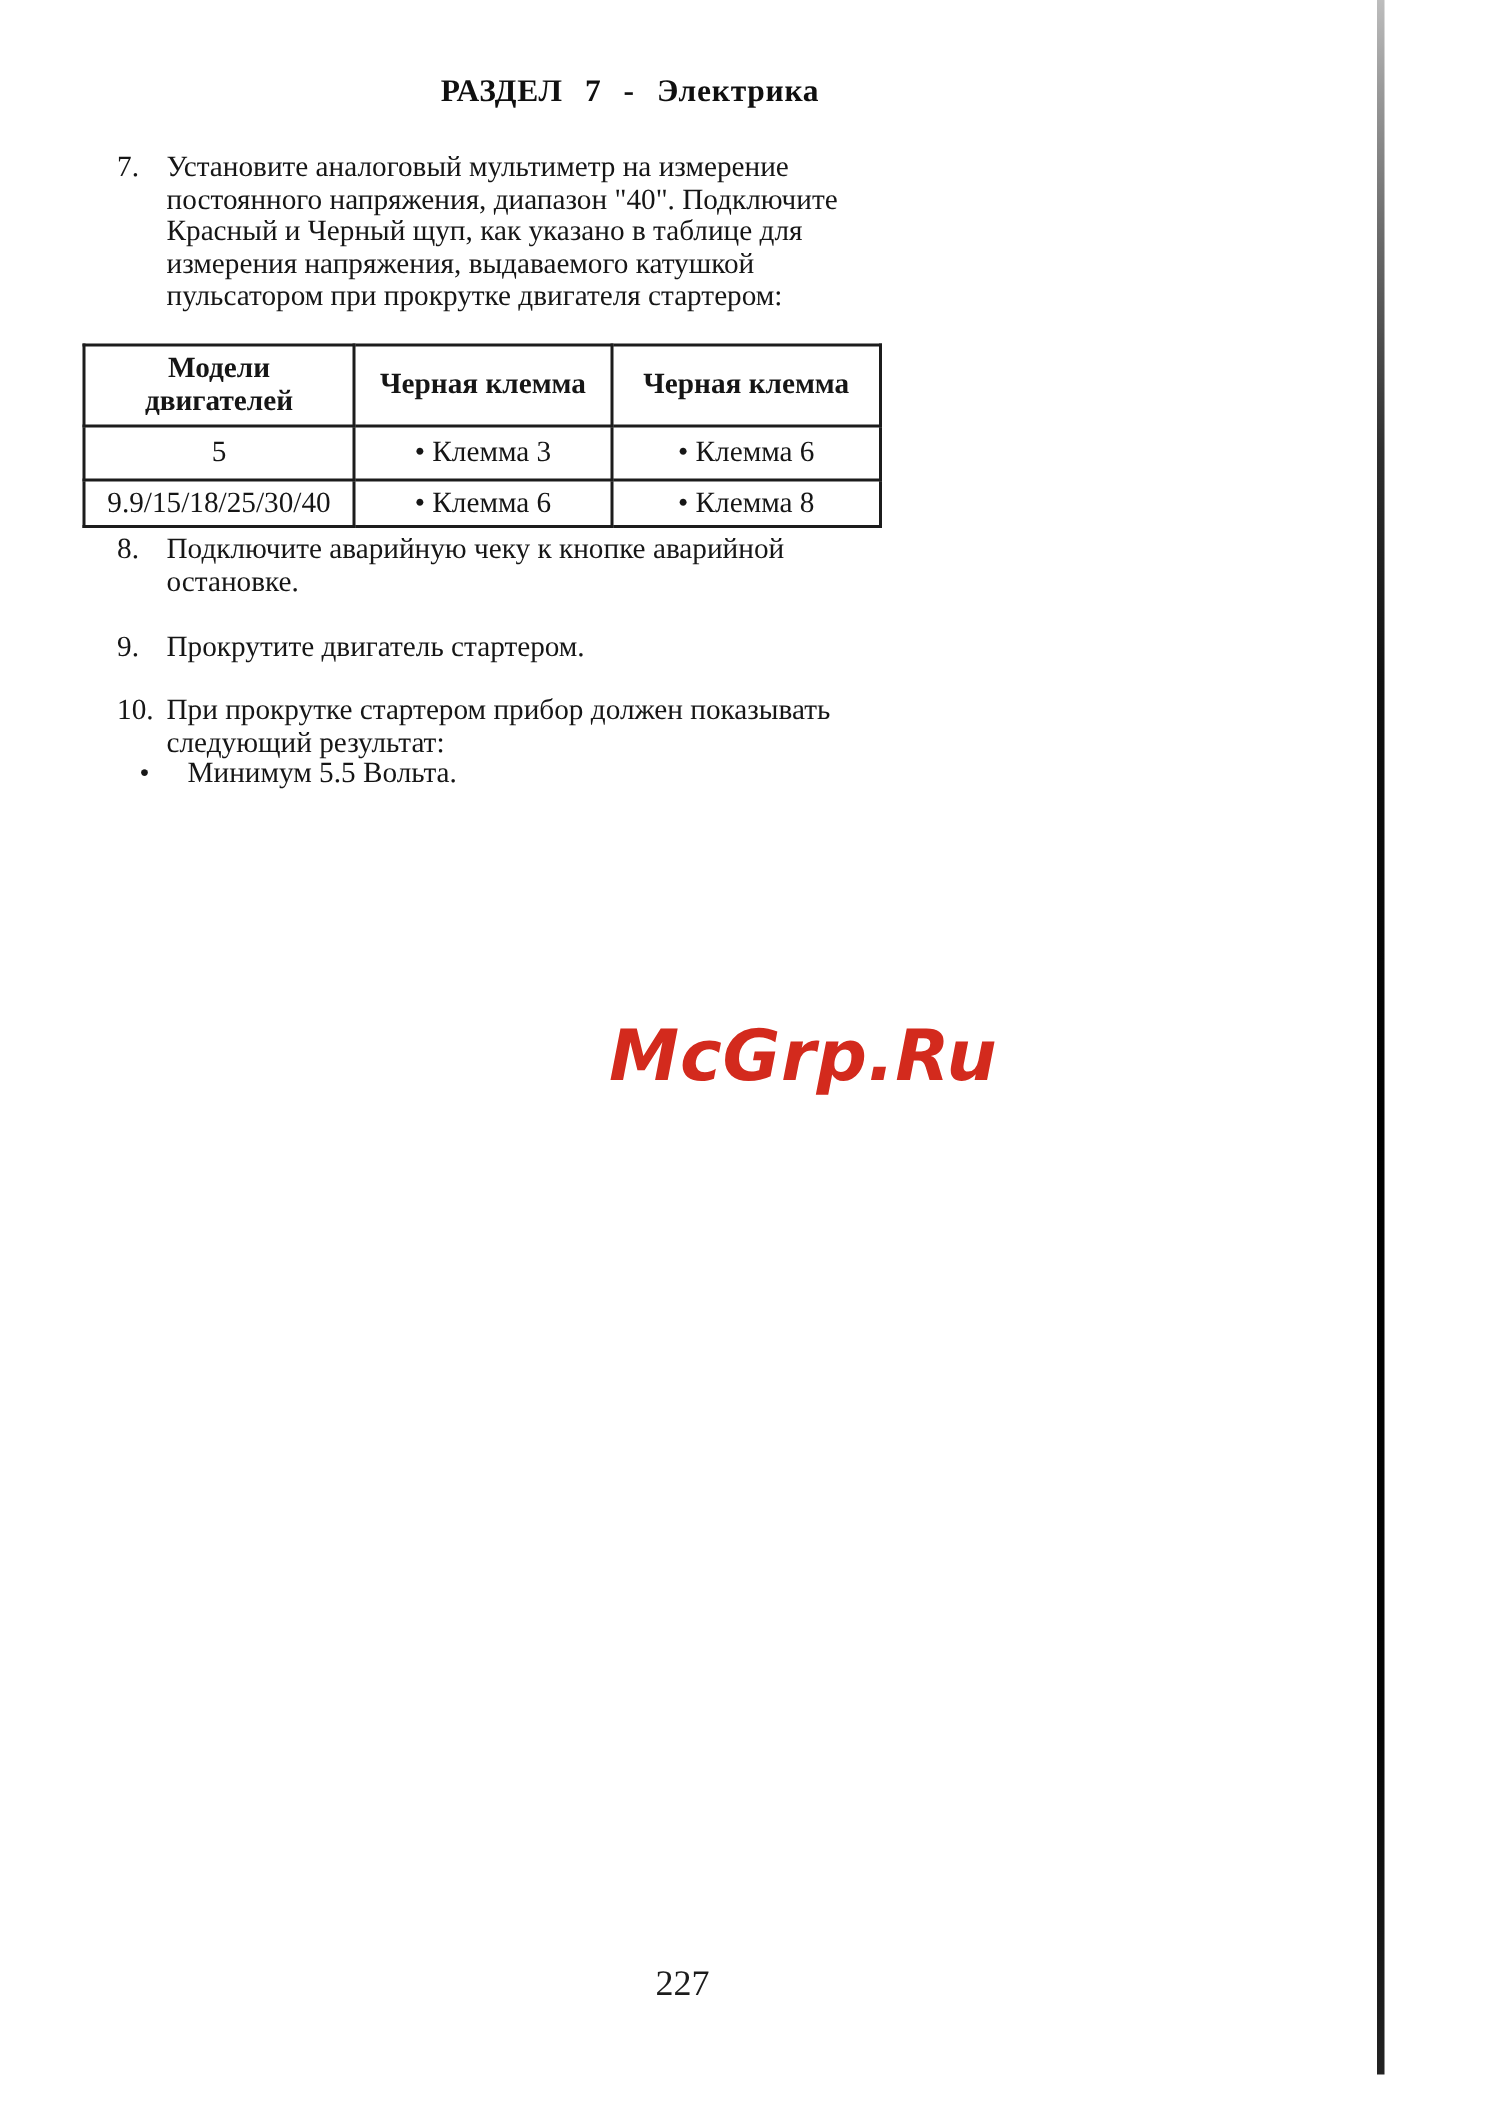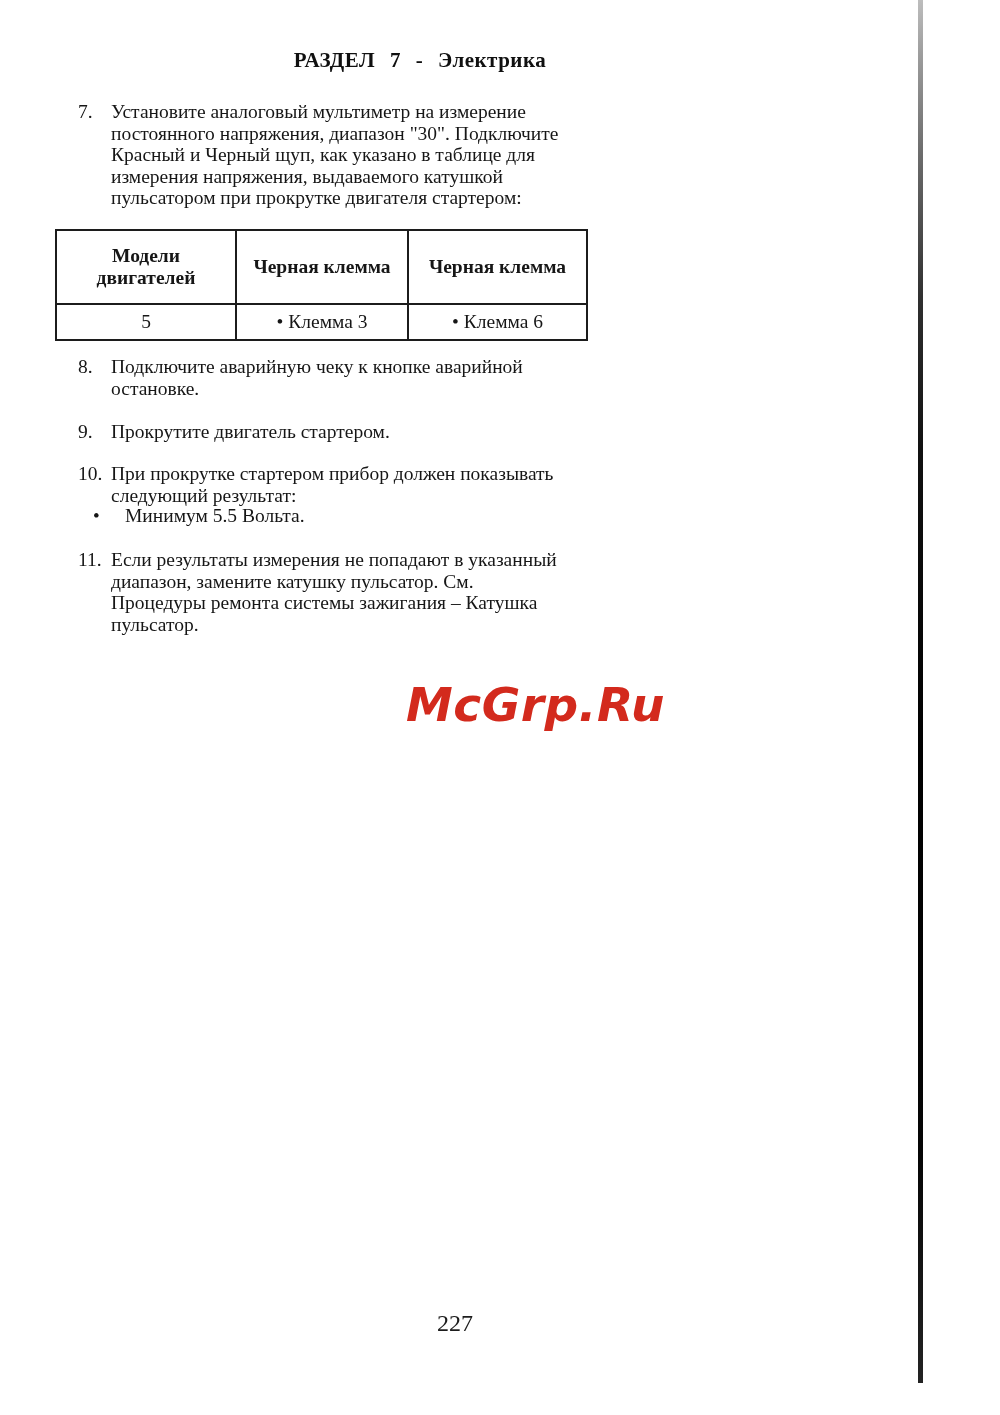--- a/index.html
+++ b/index.html
@@ -40,21 +40,21 @@
     table-layout:fixed;
     background:#fff;
   }
   .tbl th,.tbl td{
     border:2px solid #1c1c1c;
     text-align:center;vertical-align:middle;
     font-size:19.5px;line-height:22px;
     padding:2px 4px;
   }
   .tbl th{font-weight:bold;height:44px;}
-  .tbl th.c1{padding:14px 24px;}
+  .tbl th.c1{padding:4px 24px;}
   .tbl col.c1{width:180px;}
   .tbl col.c2{width:172px;}
   .tbl col.c3{width:179px;}
   .tbl tr.r1 td{height:30px;}
   .tbl tr.r2 td{height:25px;}
 
   .bullet-row{
     position:absolute;left:93px;top:505px;
     display:flex;align-items:flex-start;
     font-size:19.5px;line-height:21.6px;
@@ -91,41 +91,46 @@
 </style>
 </head>
 <body>
 
 <div class="page">
 
   <h1 class="title">РАЗДЕЛ 7 - Электрика</h1>
 
   <div class="item" style="top:101px">
     <span class="num">7.</span>
-    <span class="txt">Установите аналоговый мультиметр на измерение постоянного напряжения, диапазон "30". Подключите Красный и Черный щуп, как указано в таблице для измерения напряжения, выдаваемого катушкой пульсатором при прокрутке двигателя стартером:</span>
+    <span class="txt">Установите аналоговый мультиметр на измерение постоянного напряжения, диапазон "40". Подключите Красный и Черный щуп, как указано в таблице для измерения напряжения, выдаваемого катушкой пульсатором при прокрутке двигателя стартером:</span>
   </div>
 
   <table class="tbl">
     <colgroup>
         <col class="c1">
         <col class="c2">
         <col class="c3">
       </colgroup>
     <thead>
       <tr>
         <th class="c1">Модели двигателей</th>
         <th>Черная клемма</th>
         <th>Черная клемма</th>
       </tr>
     </thead>
     <tbody>
       <tr class="r1">
         <td>5</td>
         <td>• Клемма 3</td>
         <td>• Клемма 6</td>
+      </tr>
+      <tr class="r2">
+        <td>9.9/15/18/25/30/40</td>
+        <td>• Клемма 6</td>
+        <td>• Клемма 8</td>
       </tr>
     </tbody>
   </table>
 
   <div class="item" style="top:356px">
     <span class="num">8.</span>
     <span class="txt">Подключите аварийную чеку к кнопке аварийной остановке.</span>
   </div>
 
   <div class="item" style="top:421px">
@@ -136,24 +141,20 @@
   <div class="item" style="top:463px">
     <span class="num">10.</span>
     <span class="txt">При прокрутке стартером прибор должен показывать следующий результат:</span>
   </div>
 
   <div class="bullet-row">
     <span class="marker">•</span>
     <span class="btxt">Минимум 5.5 Вольта.</span>
   </div>
 
-  <div class="item" style="top:549px">
-    <span class="num">11.</span>
-    <span class="txt">Если результаты измерения не попадают в указанный диапазон, замените катушку пульсатор. См. Процедуры ремонта системы зажигания – Катушка пульсатор.</span>
-  </div>
 
 
   <div class="watermark">McGrp.Ru</div>
 
   <div class="pageno">227</div>
 
   <div class="scanline"></div>
 
 </div>
 

